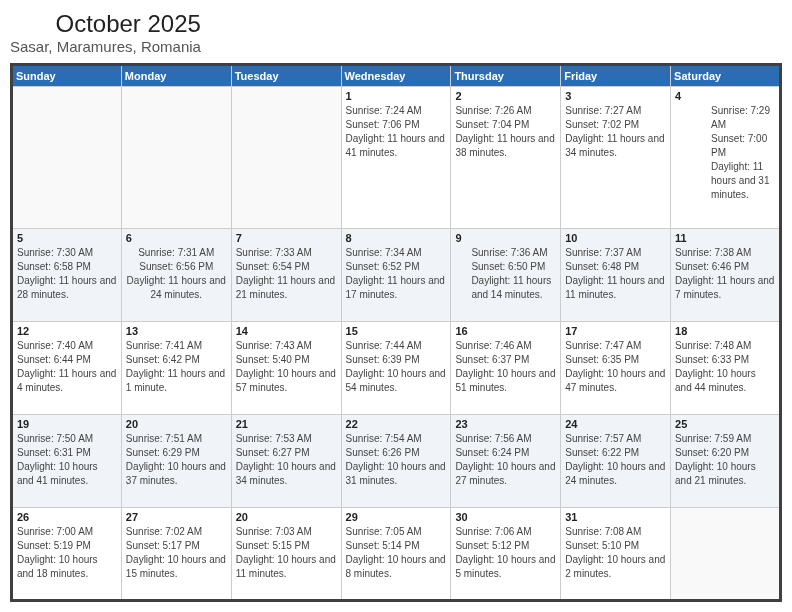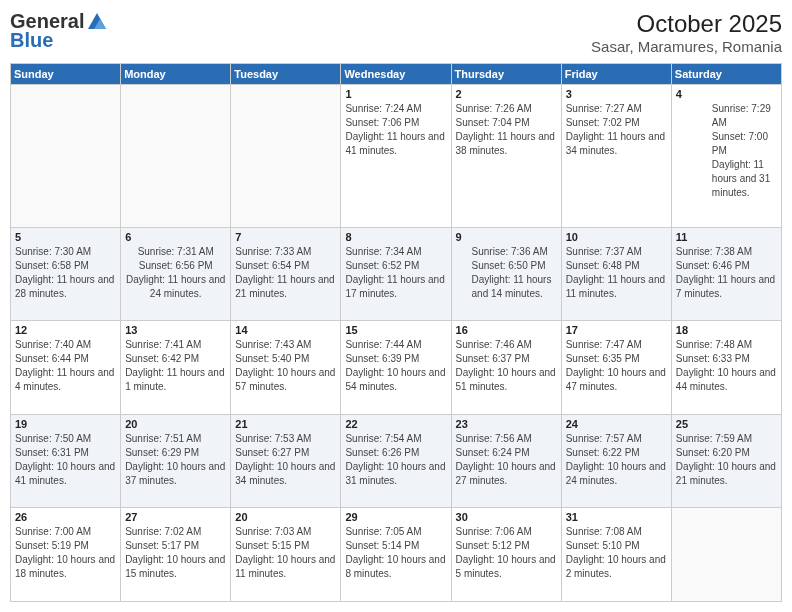--- a/index.html
+++ b/index.html
@@ -35,21 +35,21 @@
       font-size: 24px;
       font-weight: normal;
       color: #222;
     }
     .subtitle {
       font-size: 15px;
       color: #555;
     }
     .calendar {
       flex: 1;
-      border: 1px solid #404040;
+      border: 3px solid #404040;
       border-collapse: collapse;
       width: 100%;
       table-layout: fixed;
     }
     .calendar th {
       background-color: #2a6db5;
       color: white;
       font-size: 11px;
       font-weight: bold;
       padding: 4px 3px;
@@ -82,30 +82,20 @@
     }
     .row-alt td {
       background: #f0f4f8;
     }
   </style>
 </head>
 <body>
 
 <div class="container">
   <div class="header">
-    <div class="logo">
-      <div style="display:flex; align-items:center; gap:2px;">
-        <span style="font-size:20px; font-weight:bold; color:#333;">General</span>
-        <svg width="22" height="22" viewBox="0 0 22 22">
-          <polygon points="11,2 20,18 2,18" fill="#2a6db5"></polygon>
-          <polygon points="14,8 20,18 8,18" fill="#5ba3e0"></polygon>
-        </svg>
-      </div>
-      <span style="font-size:20px; font-weight:bold; color:#2a6db5; margin-top:-4px;">Blue</span>
-    </div>
     <div class="title-block">
       <div class="month-title">October 2025</div>
       <div class="subtitle">Sasar, Maramures, Romania</div>
     </div>
   </div>
 
   <table class="calendar">
     <thead>
       <tr>
         <th>Sunday</th>

